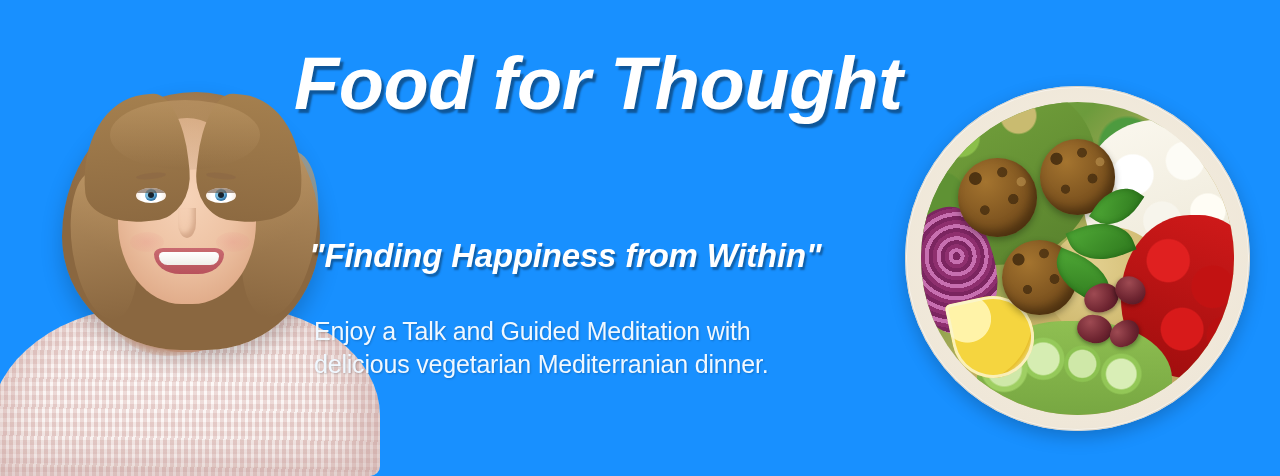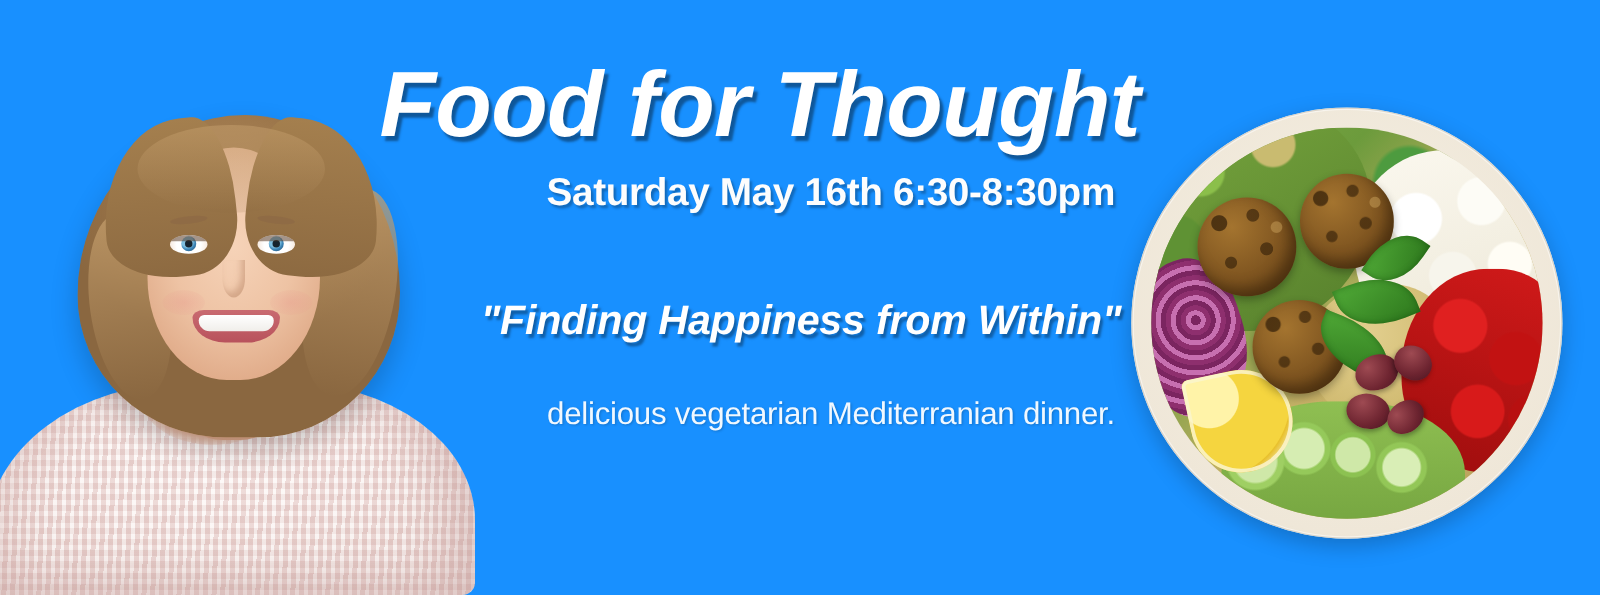--- a/index.html
+++ b/index.html
@@ -14,25 +14,25 @@
     position: relative;
     width: 1280px;
     height: 476px;
     overflow: hidden;
     background: #1890ff;
   }
 
   
   .text-col {
     position: absolute;
-    left: 302px;
+    left: 314px;
     top: 0;
     width: 590px;
     height: 424px;
-    text-align: right;
+    text-align: left;
     z-index: 5;
   }
 
   .headline {
     position: absolute;
     top: 47px;
     left: -20px;
     width: 630px;
     font-size: 74px;
     line-height: 1.0;
@@ -408,26 +408,26 @@
     <div class="cheek r"></div>
     <div class="mouth">
       <div class="teeth"></div>
     </div>
   </div>
 
   <div class="text-col">
 
     <div class="headline">Food for Thought</div>
 
-    <div class="date-line">Saturday May 16th 6:30-8:30pm</div>
 
 
     <div class="quote-line">"Finding Happiness from Within"</div>
 
     <div class="body-copy">
+      <div>Enjoy a Talk and Guided Meditation with</div>
       <div>delicious vegetarian Mediterranian dinner.</div>
     </div>
 
   </div>
 
   <div class="bowl-wrap">
     <div class="bowl">
       <div class="food">
         <div class="blob greens-tl"></div>
         <div class="blob feta"></div>

